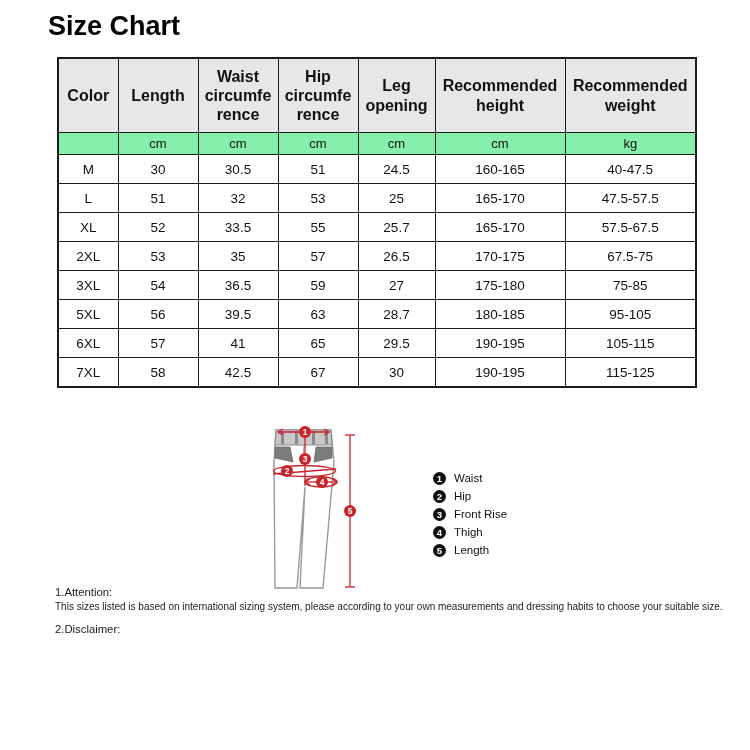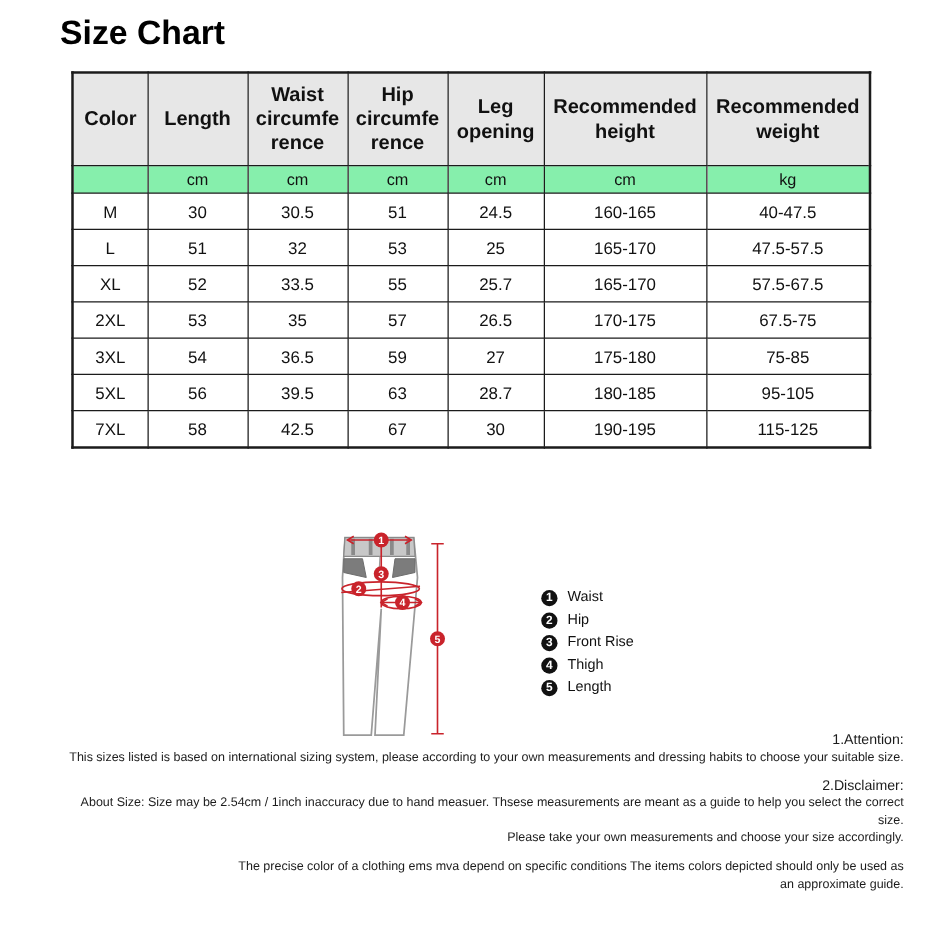--- a/index.html
+++ b/index.html
@@ -21,21 +21,21 @@
   .diagram-svg { position:absolute; left:252px; top:422px; }
 
   .legend { position:absolute; left:433px; top:469px; }
   .legend-item { display:flex; align-items:center; height:18px; }
   .legend-badge { width:13px; height:13px; border-radius:50%; background:#111;
                   color:#fff; font-size:9.5px; font-weight:bold; display:flex;
                   align-items:center; justify-content:center; margin-right:8px; flex:0 0 13px; }
   .legend-label { font-size:11.5px; color:#111; }
 
   .notes { position:absolute; left:55px; top:586px; width:668px; color:#1c1c1c; }
-  .note { margin:0 0 9px 0;text-align:right; }
+  .note { margin:0 0 9px 0; }
   .note-heading { font-size:11.3px; line-height:13.8px; }
   .note-body { font-size:10px; line-height:13.8px; white-space:pre-line; }
 </style>
 </head>
 <body>
 
 <div class="page">
 
   <div class="title">Size Chart</div>
 
@@ -125,20 +125,29 @@
         <tr>
           <td>5XL</td>
           <td>56</td>
           <td>39.5</td>
           <td>63</td>
           <td>28.7</td>
           <td>180-185</td>
           <td>95-105</td>
         </tr>
         <tr>
+          <td>6XL</td>
+          <td>57</td>
+          <td>41</td>
+          <td>65</td>
+          <td>29.5</td>
+          <td>190-195</td>
+          <td>105-115</td>
+        </tr>
+        <tr>
           <td>7XL</td>
           <td>58</td>
           <td>42.5</td>
           <td>67</td>
           <td>30</td>
           <td>190-195</td>
           <td>115-125</td>
         </tr>
       </tbody>
   </table>
@@ -207,22 +216,18 @@
       </div>
     </div>
 
   <div class="notes">
       <div class="note">
         <div class="note-heading">1.Attention:</div>
         <div class="note-body">This sizes listed is based on international sizing system, please according to your own measurements and dressing habits to choose your suitable size.</div>
       </div>
       <div class="note">
         <div class="note-heading">2.Disclaimer:</div>
-        <div class="note-body">About Size: Size may be 2.54cm / 1inch inaccuracy due to hand measuer. Thsese measurements are meant as a guide to help you select the correct size.
-Please take your own measurements and choose your size accordingly.</div>
       </div>
       <div class="note">
-        <div class="note-body">The precise color of a clothing ems mva depend on specific conditions The items colors depicted should only be used as
-an approximate guide.</div>
       </div>
     </div>
 
 </div>
 
 </body></html>

